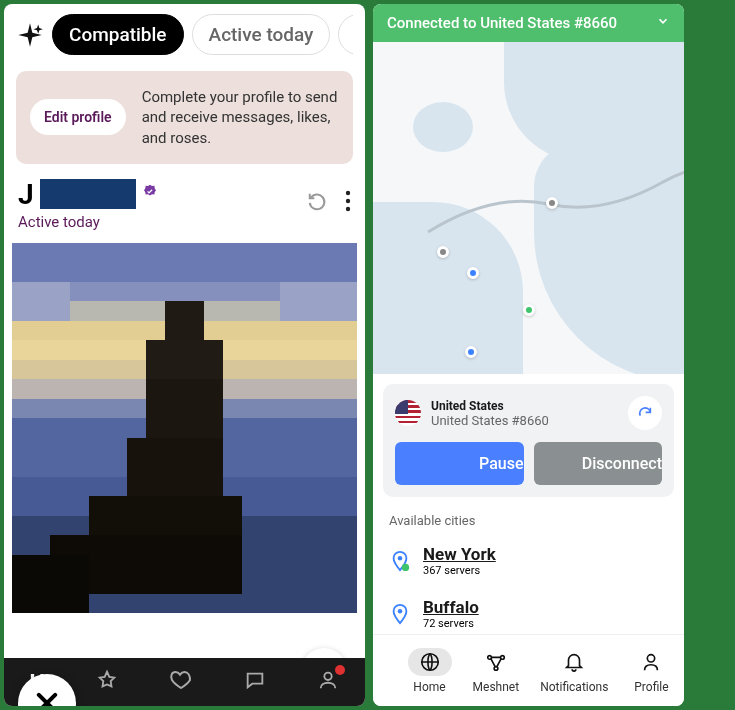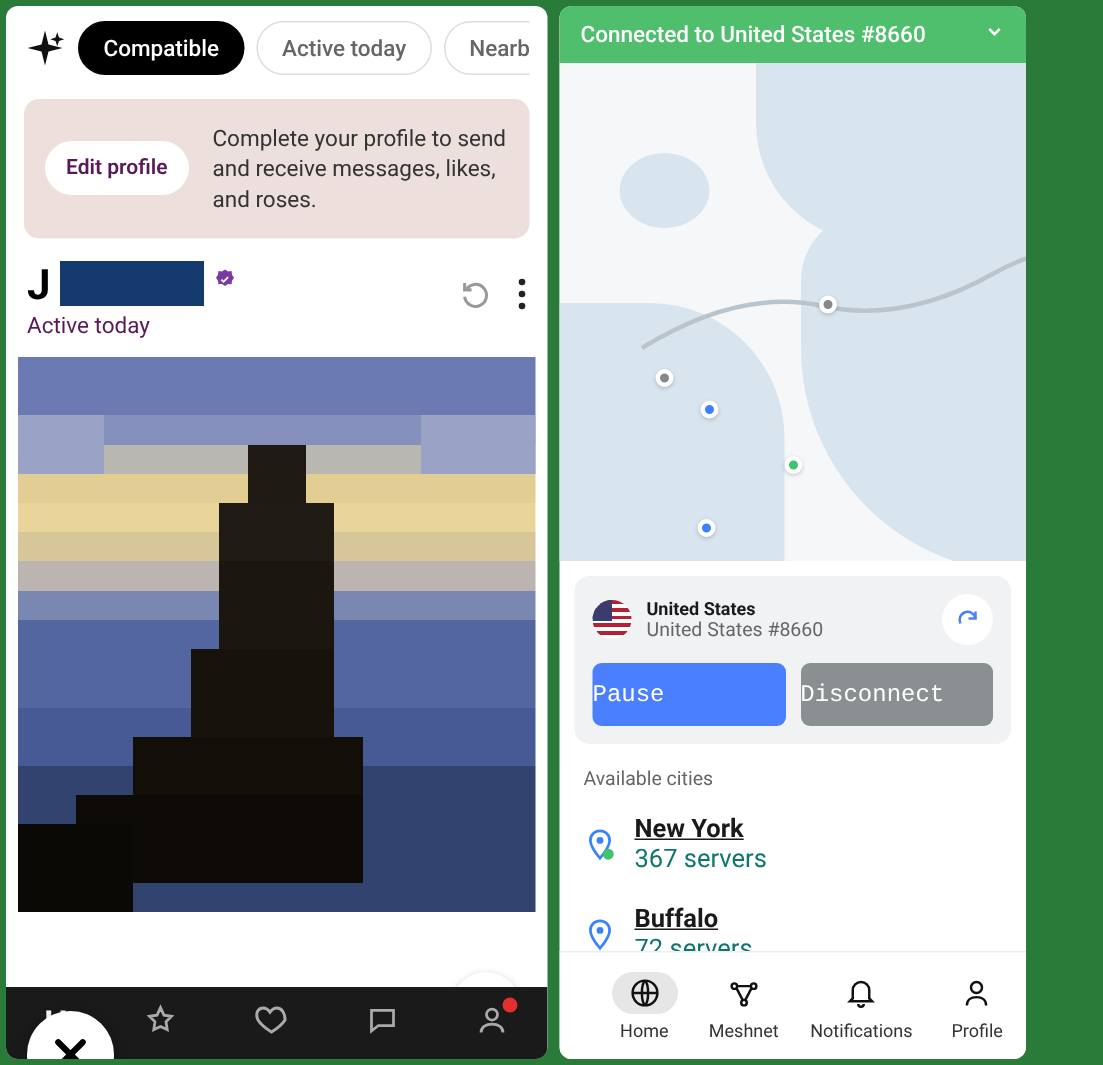--- a/index.html
+++ b/index.html
@@ -5,21 +5,21 @@
   * { box-sizing: border-box; margin: 0; padding: 0; font-family: -apple-system, BlinkMacSystemFont, "Segoe UI", Roboto, Helvetica, Arial, sans-serif; }
   body { width: 735px; height: 710px; background: #2a7a3a; display: flex; gap: 8px; padding: 4px; overflow: hidden; }
   .phone { background: #fff; border-radius: 8px; overflow: hidden; position: relative; display: flex; flex-direction: column; }
   .phone-left { width: 361px; height: 702px; }
   .phone-right { width: 311px; height: 702px; }
 
   
   .l-top { display: flex; align-items: center; gap: 8px; padding: 10px 12px 8px 12px; }
   .sparkle { width: 28px; height: 28px; position: relative; }
   .pill-row { display: flex; gap: 8px; overflow: hidden; }
-  .pill { border-radius: 999px; padding: 8px 16px; font-size: 15px; font-weight: 500; border: 1px solid #ddd; color: #666; white-space: nowrap; cursor: pointer; }
+  .pill { border-radius: 999px; padding: 8px 16px; font-size: 19px; font-weight: 500; border: 1px solid #ddd; color: #666; white-space: nowrap; cursor: pointer; }
   .pill.active { background: #000; color: #fff; border-color: #000; }
   .l-banner { margin: 8px 12px; background: #ecdfdc; border-radius: 10px; padding: 16px 14px; display: flex; align-items: center; gap: 16px; }
   .edit-btn { background: #fff; border-radius: 999px; padding: 10px 14px; font-size: 14px; font-weight: 600; color: #5a1a5a; cursor: pointer; white-space: nowrap; }
   .banner-text { font-size: 15px; color: #333; line-height: 1.35; }
   .l-profile-head { padding: 6px 14px 8px 14px; display: flex; align-items: flex-start; justify-content: space-between; }
   .name-row { display: flex; align-items: center; gap: 6px; }
   .name-j { font-size: 28px; font-weight: 700; color: #000; }
   .name-redact { width: 96px; height: 30px; background: #153a6e; display: inline-block; }
   .verify { color: #7a3aa3; font-size: 16px; }
   .active-text { font-size: 15px; color: #5a1a5a; margin-top: 2px; }
@@ -40,28 +40,28 @@
   .land { position: absolute; background: #d9e5ee; }
   .map-dot { position: absolute; width: 12px; height: 12px; border-radius: 50%; border: 3px solid #fff; box-shadow: 0 1px 3px rgba(0,0,0,0.2); }
   .r-card { margin: 10px; background: #f0f2f4; border-radius: 10px; padding: 12px; }
   .r-card-top { display: flex; align-items: center; gap: 10px; }
   .flag { width: 26px; height: 26px; border-radius: 50%; background: linear-gradient(180deg,#b22234 0 10%,#fff 10% 20%,#b22234 20% 30%,#fff 30% 40%,#b22234 40% 50%,#fff 50% 60%,#b22234 60% 70%,#fff 70% 80%,#b22234 80% 90%,#fff 90% 100%); position: relative; overflow: hidden; flex-shrink: 0; }
   .flag::before { content:''; position:absolute; top:0; left:0; width:50%; height:55%; background:#3c3b6e; }
   .country-name { font-size: 12px; font-weight: 700; color: #1a1a1a; }
   .server-id { font-size: 13px; color: #666; }
   .refresh-btn { margin-left: auto; width: 34px; height: 34px; border-radius: 50%; background: #fff; display: flex; align-items: center; justify-content: center; cursor: pointer; color: #4a80ff; font-size: 16px; }
   .r-card-btns { display: flex; gap: 10px; margin-top: 12px; }
-  .r-btn { flex: 1; padding: 12px 0; border-radius: 6px; text-align: left; font-size: 16px; font-weight: 500; cursor: pointer; font-family: Liberation Mono, monospace; }
+  .r-btn { flex: 1; padding: 12px 0; border-radius: 6px; text-align: right; font-size: 16px; font-weight: 500; cursor: pointer; }
   .r-btn.pause { background: #4a80ff; color: #fff; }
   .r-btn.disc { background: #8a8f92; color: #fff; }
   .avail-head { padding: 6px 16px; font-size: 13px; color: #666; }
   .city-row { display: flex; align-items: center; gap: 12px; padding: 10px 16px; cursor: pointer; }
   .city-pin { flex-shrink: 0; }
   .city-name { font-size: 17px; font-weight: 700; color: #1a1a1a; text-decoration: underline; }
-  .city-srv { font-size: 17px; color: #0f766e; }
+  .city-srv { font-size: 11px; color: #000000; }
   .r-nav { position: absolute; bottom: 0; left: 0; right: 0; height: 72px; background: #fff; border-top: 1px solid #eee; display: flex; justify-content: space-around; align-items: center; padding-left: 24px; }
   .r-nav-item { display: flex; flex-direction: column; align-items: center; gap: 4px; font-size: 12px; color: #333; cursor: pointer; }
   .r-nav-icon-wrap { width: 44px; height: 28px; border-radius: 999px; display: flex; align-items: center; justify-content: center; }
   .r-nav-item.active .r-nav-icon-wrap { background: #e6e6e6; }
 </style>
 </head>
 <body>
 
 <div class="phone phone-left">
   <div class="l-top">

